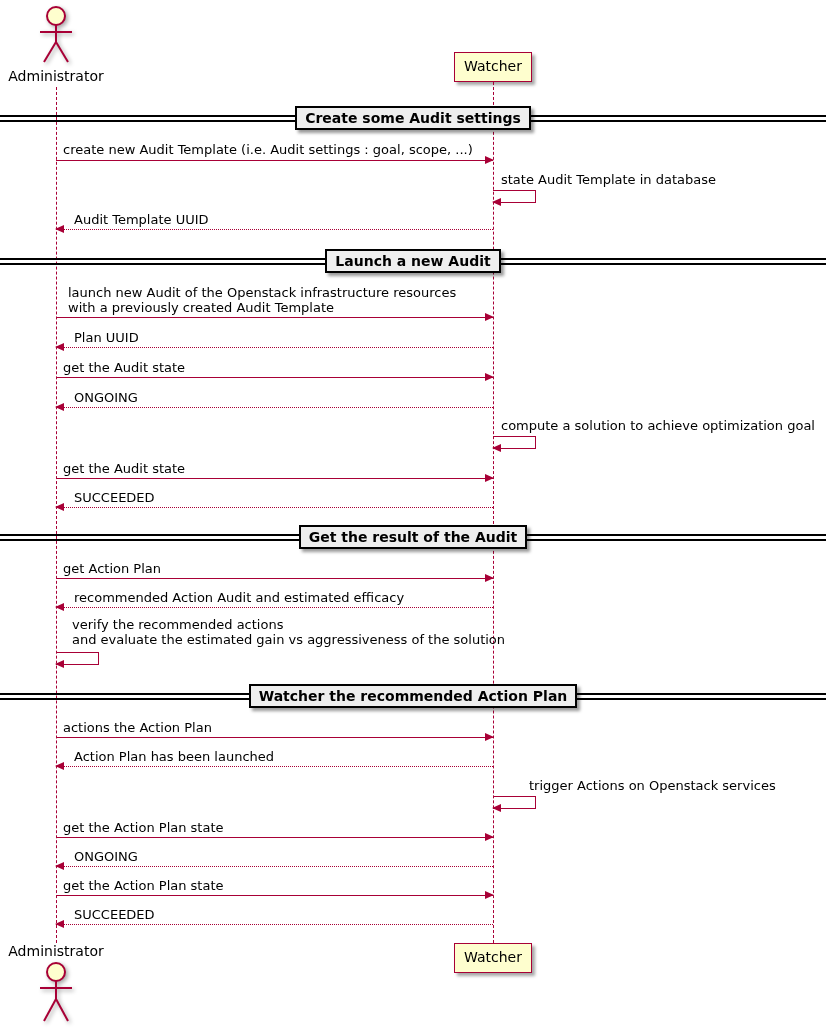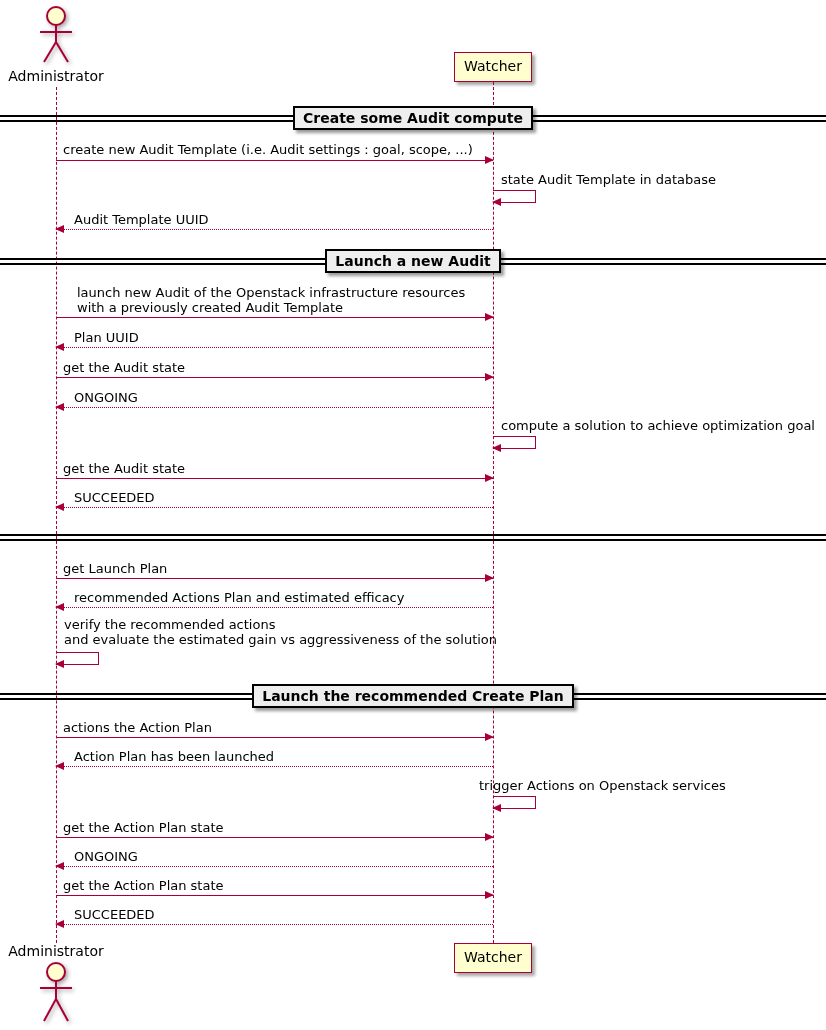--- a/index.html
+++ b/index.html
@@ -59,41 +59,41 @@
   <div class="actor-label" style="left:-14px;top:68px;">Administrator</div>
 
   <div class="pbox" style="left:454px;top:52px;">Watcher</div>
 
   <div class="lifeline" style="left:56px;top:87px;height:856px;"></div>
   <div class="lifeline" style="left:493px;top:82px;height:861px;"></div>
 
   <div id="events">
       <div class="divider" style="top: 106px;">
         <div class="divline"></div>
-        <div class="divbox">Create some Audit compute</div>
+        <div class="divbox">Create some Audit settings</div>
         <div class="divline"></div>
       </div>
       <div class="msg-text" style="left: 63px; top: 142px;">create new Audit Template (i.e. Audit settings : goal, scope, ...)</div>
       <div class="arrow" style="left: 56px; top: 160px; width: 437px;">
         <i class="ah r"></i>
       </div>
       <div class="msg-text" style="left: 501px; top: 172px;">state Audit Template in database</div>
       <div class="selfloop" style="left: 493px; top: 190px; height: 13px;">
         <i class="ah l"></i>
       </div>
       <div class="msg-text" style="left: 74px; top: 212px;">Audit Template UUID</div>
       <div class="arrow dotted" style="left: 56px; top: 229px; width: 437px;">
         <i class="ah l"></i>
       </div>
       <div class="divider" style="top: 249px;">
         <div class="divline"></div>
         <div class="divbox">Launch a new Audit</div>
         <div class="divline"></div>
       </div>
-      <div class="msg-text" style="left: 77px; top: 285px;">launch new Audit of the Openstack infrastructure resources
+      <div class="msg-text" style="left: 68px; top: 285px;">launch new Audit of the Openstack infrastructure resources
 with a previously created Audit Template</div>
       <div class="arrow" style="left: 56px; top: 317px; width: 437px;">
         <i class="ah r"></i>
       </div>
       <div class="msg-text" style="left: 74px; top: 330px;">Plan UUID</div>
       <div class="arrow dotted" style="left: 56px; top: 347px; width: 437px;">
         <i class="ah l"></i>
       </div>
       <div class="msg-text" style="left: 63px; top: 360px;">get the Audit state</div>
       <div class="arrow" style="left: 56px; top: 377px; width: 437px;">
@@ -110,49 +110,50 @@
       <div class="msg-text" style="left: 63px; top: 461px;">get the Audit state</div>
       <div class="arrow" style="left: 56px; top: 478px; width: 437px;">
         <i class="ah r"></i>
       </div>
       <div class="msg-text" style="left: 74px; top: 490px;">SUCCEEDED</div>
       <div class="arrow dotted" style="left: 56px; top: 507px; width: 437px;">
         <i class="ah l"></i>
       </div>
       <div class="divider" style="top: 525px;">
         <div class="divline"></div>
+        <div class="divbox">Get the result of the Audit</div>
         <div class="divline"></div>
       </div>
-      <div class="msg-text" style="left: 63px; top: 561px;">get Launch Plan</div>
+      <div class="msg-text" style="left: 63px; top: 561px;">get Action Plan</div>
       <div class="arrow" style="left: 56px; top: 578px; width: 437px;">
         <i class="ah r"></i>
       </div>
-      <div class="msg-text" style="left: 74px; top: 590px;">recommended Actions Plan and estimated efficacy</div>
+      <div class="msg-text" style="left: 74px; top: 590px;">recommended Action Audit and estimated efficacy</div>
       <div class="arrow dotted" style="left: 56px; top: 607px; width: 437px;">
         <i class="ah l"></i>
       </div>
-      <div class="msg-text" style="left: 64px; top: 617px;">verify the recommended actions
+      <div class="msg-text" style="left: 72px; top: 617px;">verify the recommended actions
 and evaluate the estimated gain vs aggressiveness of the solution</div>
       <div class="selfloop" style="left: 56px; top: 652px; height: 13px;">
         <i class="ah l"></i>
       </div>
       <div class="divider" style="top: 684px;">
         <div class="divline"></div>
-        <div class="divbox">Launch the recommended Create Plan</div>
+        <div class="divbox">Watcher the recommended Action Plan</div>
         <div class="divline"></div>
       </div>
       <div class="msg-text" style="left: 63px; top: 720px;">actions the Action Plan</div>
       <div class="arrow" style="left: 56px; top: 737px; width: 437px;">
         <i class="ah r"></i>
       </div>
       <div class="msg-text" style="left: 74px; top: 749px;">Action Plan has been launched</div>
       <div class="arrow dotted" style="left: 56px; top: 766px; width: 437px;">
         <i class="ah l"></i>
       </div>
-      <div class="msg-text" style="left: 479px; top: 778px;">trigger Actions on Openstack services</div>
+      <div class="msg-text" style="left: 529px; top: 778px;">trigger Actions on Openstack services</div>
       <div class="selfloop" style="left: 493px; top: 796px; height: 13px;">
         <i class="ah l"></i>
       </div>
       <div class="msg-text" style="left: 63px; top: 820px;">get the Action Plan state</div>
       <div class="arrow" style="left: 56px; top: 837px; width: 437px;">
         <i class="ah r"></i>
       </div>
       <div class="msg-text" style="left: 74px; top: 849px;">ONGOING</div>
       <div class="arrow dotted" style="left: 56px; top: 866px; width: 437px;">
         <i class="ah l"></i>

